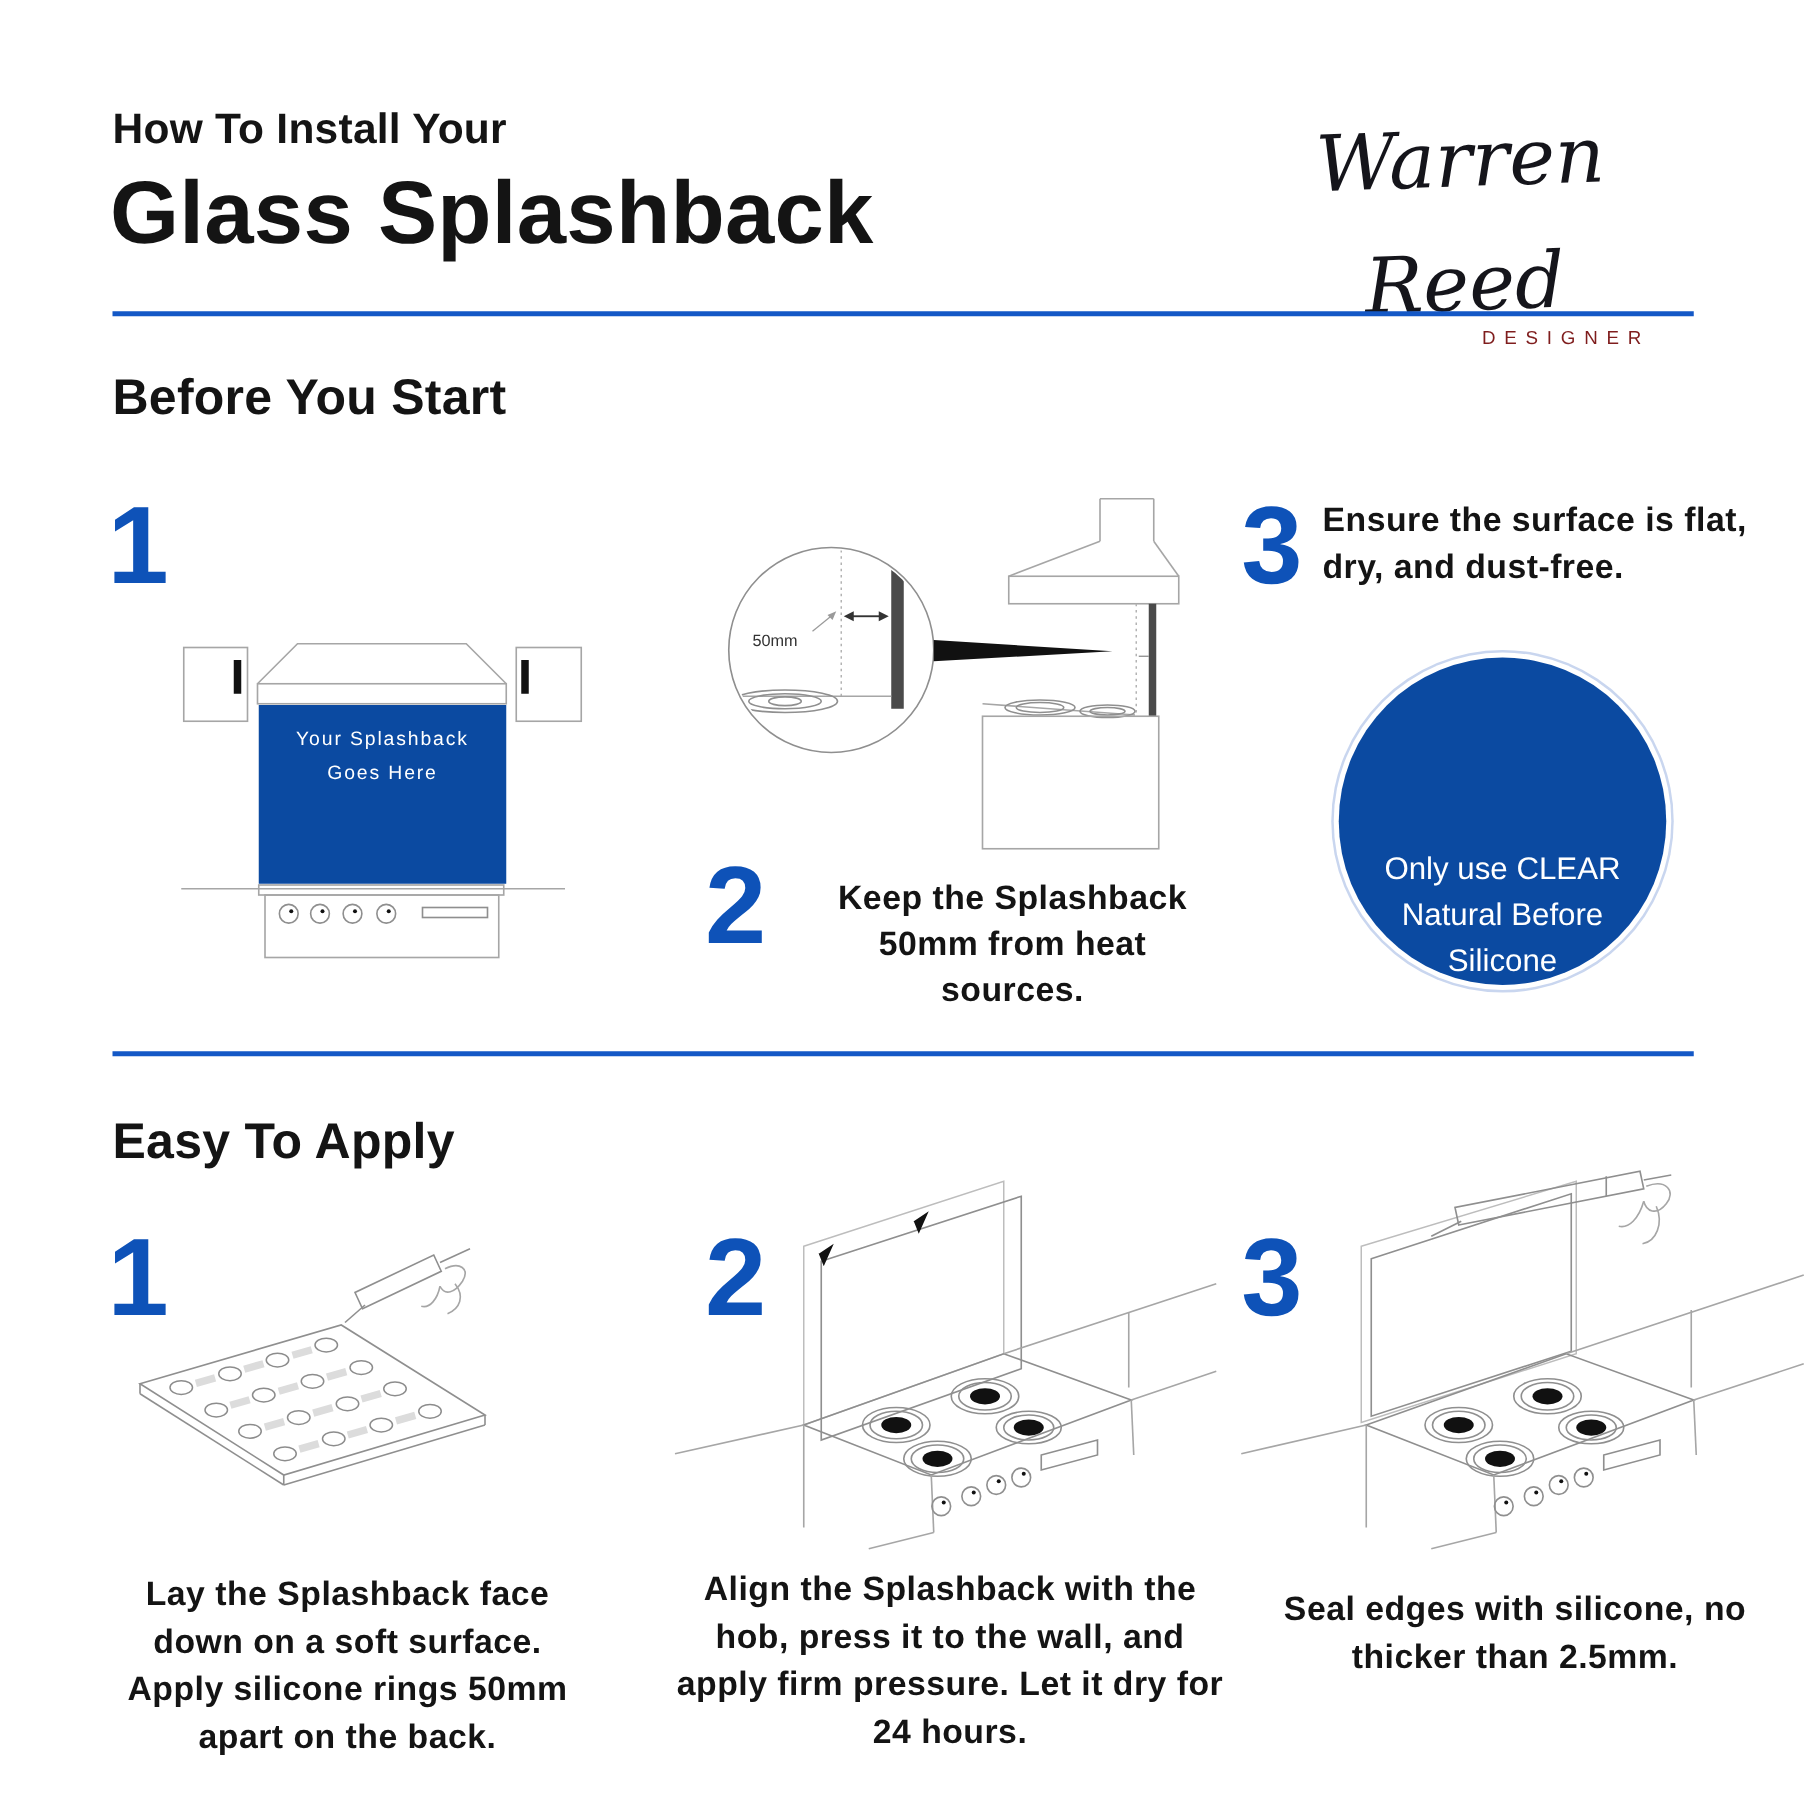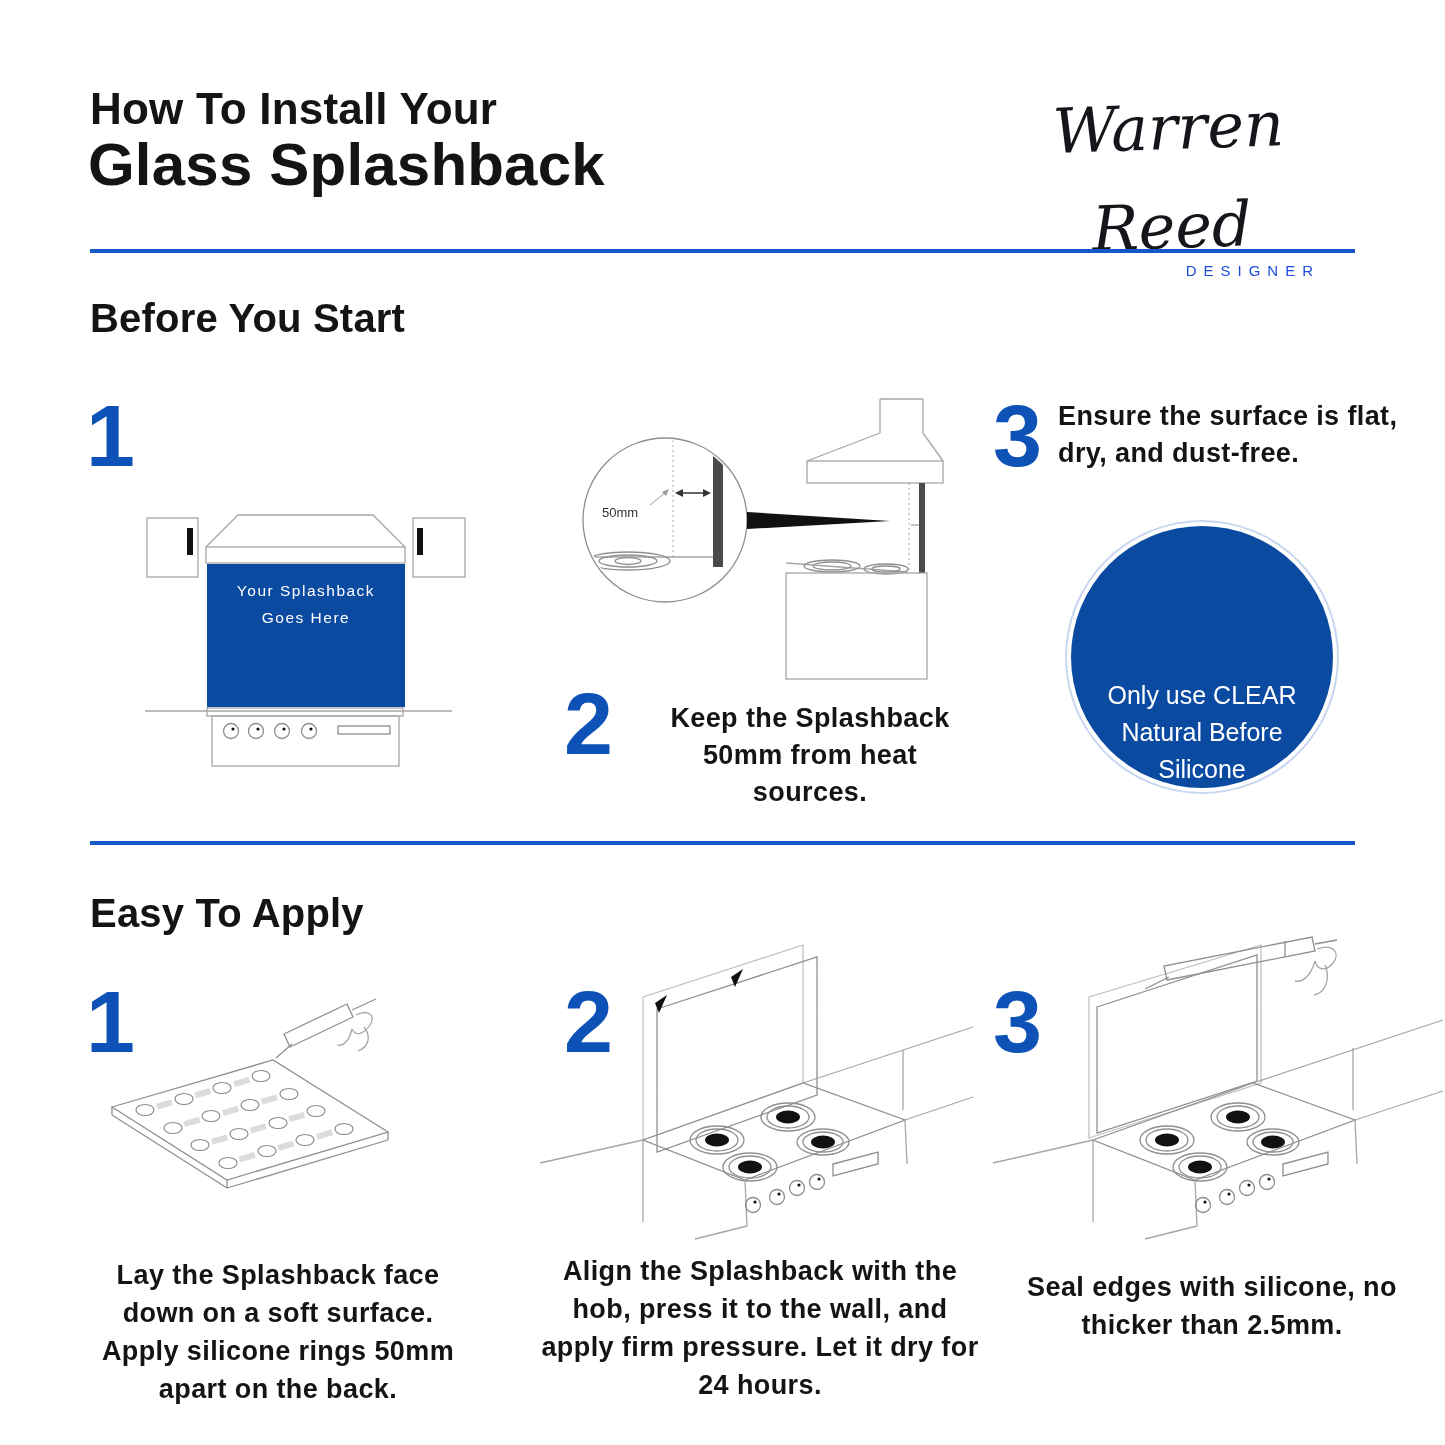--- a/index.html
+++ b/index.html
@@ -1,24 +1,24 @@
 <!DOCTYPE html>
 <html><head>
 <meta charset="utf-8">
 <style>
   html,body{margin:0;padding:0;background:#fff;}
   .canvas{position:relative;width:1445px;height:1445px;background:#ffffff;overflow:hidden;
           font-family:"Liberation Sans","DejaVu Sans",sans-serif;color:#141414;}
   .abs{position:absolute;}
-  .title-1{left:90px;top:84px;font-size:44px;font-weight:700;letter-spacing:.2px;}
-  .title-2{left:88px;top:130px;font-size:60px;font-weight:700;letter-spacing:.2px;}
+  .title-1{left:90px;top:84px;font-size:34px;font-weight:700;letter-spacing:.2px;}
+  .title-2{left:88px;top:130px;font-size:71px;font-weight:700;letter-spacing:.2px;}
   .logo{left:980px;top:78px;width:380px;text-align:center;}
   .logo-script{font-family:"DejaVu Serif","Liberation Serif",serif;font-style:italic;
                font-size:62px;font-weight:500;color:#15151b;line-height:1.6;transform:rotate(-2deg);}
-  .logo-sub{font-size:15px;letter-spacing:7px;color:#1d4ed8;text-align:right;padding-right:40px;margin-top:-14px;}
+  .logo-sub{font-size:15px;letter-spacing:7px;color:#7f1d1d;text-align:right;padding-right:40px;margin-top:-14px;}
   .divider{left:90px;width:1265px;height:4px;background:#1458c6;}
   .section-h{font-size:40px;font-weight:700;letter-spacing:.2px;}
   .num{font-size:88px;font-weight:700;color:#0e52b8;line-height:1;}
   .step-text{font-size:27px;font-weight:700;line-height:37px;letter-spacing:.4px;text-align:center;}
   .caption{font-size:27px;font-weight:700;line-height:38px;letter-spacing:.4px;text-align:center;}
   .badge{left:1071px;top:526px;width:262px;height:262px;border-radius:50%;background:#0b4aa1;
          box-shadow:0 0 0 4px #ffffff,0 0 0 6px #c9d6ef;
          display:flex;flex-direction:column;align-items:center;justify-content:flex-end;
          color:#fff;font-size:25px;font-weight:400;line-height:37px;text-align:center;}
   svg{display:block;}

